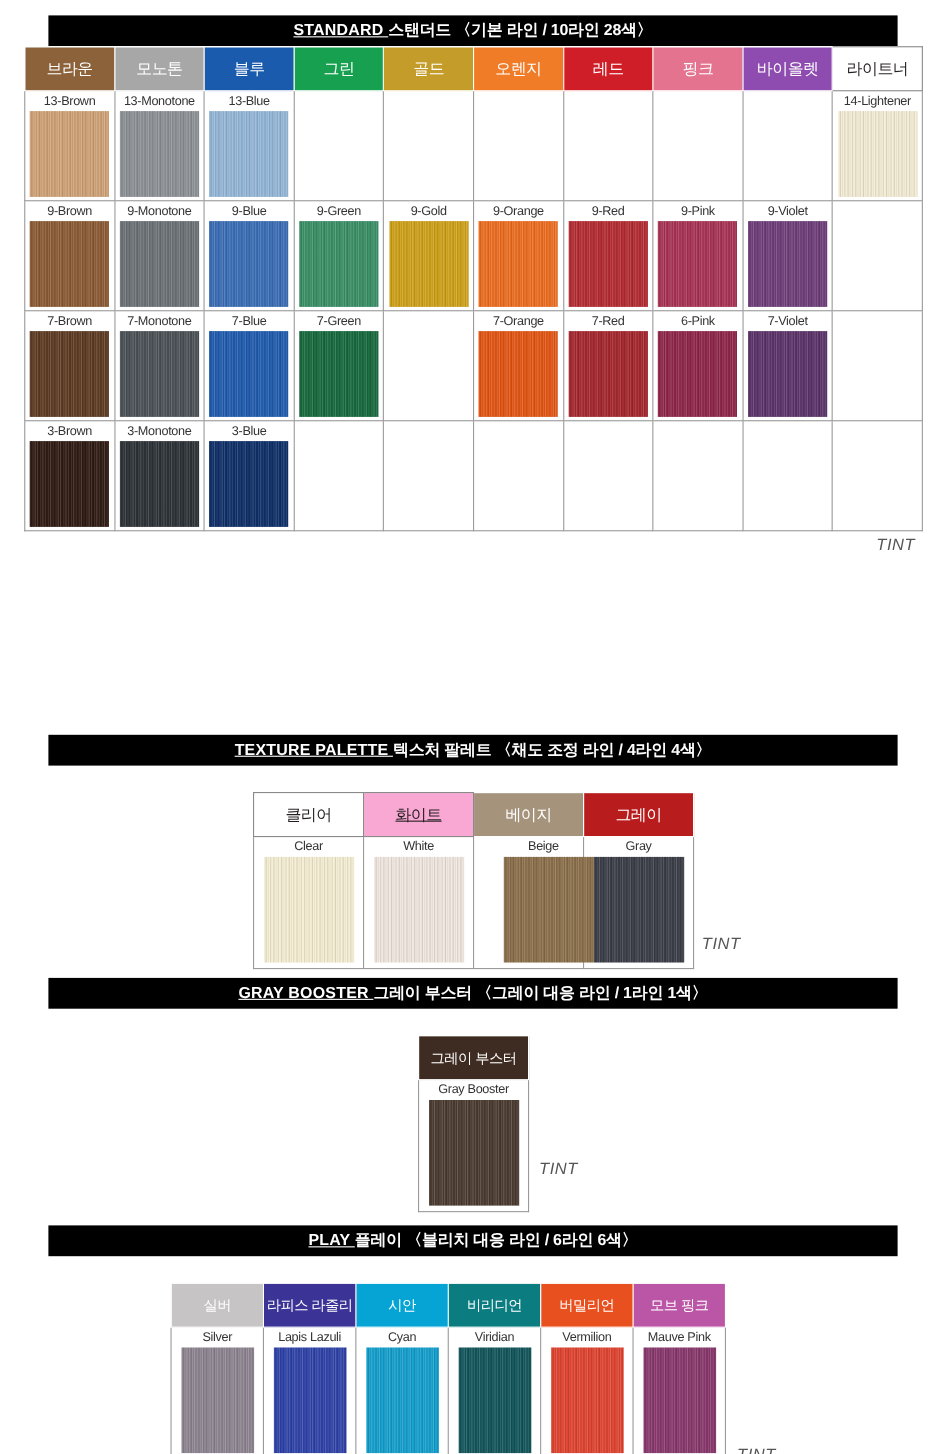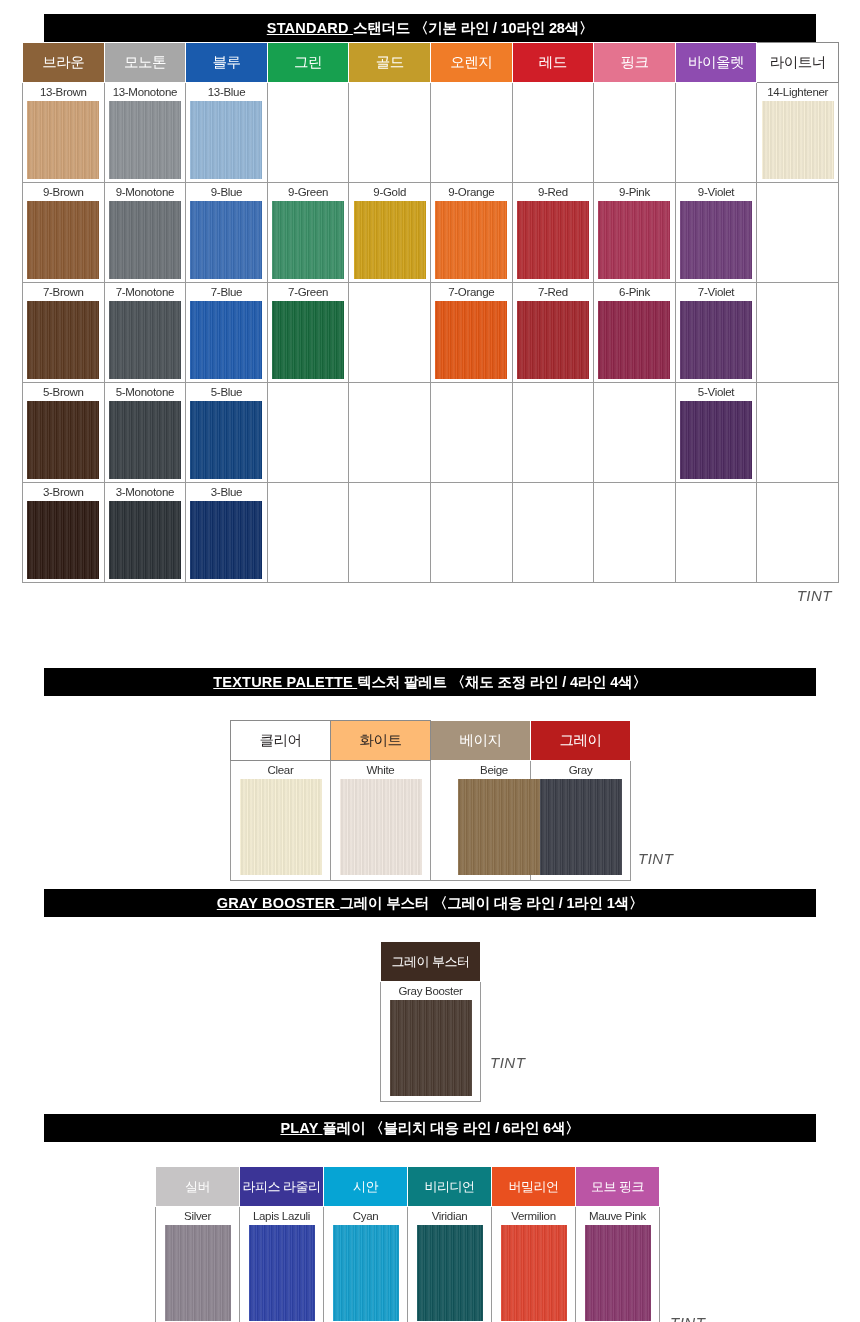--- a/index.html
+++ b/index.html
@@ -267,44 +267,20 @@
             <div class="sw" style="background: rgb(143, 37, 73);"></div>
           </td>
           <td class="cell">
             <div class="lbl">7-Violet</div>
             <div class="sw" style="background: rgb(91, 50, 105);"></div>
           </td>
           <td class="cell empty"></td>
         </tr>
         <tr>
           <td class="cell">
-            <div class="lbl">5-Brown</div>
-            <div class="sw" style="background: rgb(67, 40, 24);"></div>
-          </td>
-          <td class="cell">
-            <div class="lbl">5-Monotone</div>
-            <div class="sw" style="background: rgb(57, 64, 69);"></div>
-          </td>
-          <td class="cell">
-            <div class="lbl">5-Blue</div>
-            <div class="sw" style="background: rgb(16, 66, 127);"></div>
-          </td>
-          <td class="cell empty"></td>
-          <td class="cell empty"></td>
-          <td class="cell empty"></td>
-          <td class="cell empty"></td>
-          <td class="cell empty"></td>
-          <td class="cell">
-            <div class="lbl">5-Violet</div>
-            <div class="sw" style="background: rgb(78, 42, 96);"></div>
-          </td>
-          <td class="cell empty"></td>
-        </tr>
-        <tr>
-          <td class="cell">
             <div class="lbl">3-Brown</div>
             <div class="sw" style="background: rgb(46, 26, 18);"></div>
           </td>
           <td class="cell">
             <div class="lbl">3-Monotone</div>
             <div class="sw" style="background: rgb(43, 49, 54);"></div>
           </td>
           <td class="cell">
             <div class="lbl">3-Blue</div>
             <div class="sw" style="background: rgb(15, 47, 104);"></div>
@@ -332,21 +308,21 @@
     <table class="tbl" id="texture-table">
       <colgroup id="tex-cols">
           <col style="width: 100px;">
           <col style="width: 100px;">
           <col style="width: 100px;">
           <col style="width: 100px;">
         </colgroup>
       <thead>
           <tr id="tex-head">
             <th class="hdr" style="background: rgb(255, 255, 255); color: rgb(35, 31, 32); border: 1px solid rgb(138, 138, 138);">클리어</th>
-            <th class="hdr" style="background: #fdba74; color: rgb(35, 31, 32); border: 1px solid rgb(138, 138, 138);">화이트</th>
+            <th class="hdr" style="background: #f9a8d4; color: rgb(35, 31, 32); border: 1px solid rgb(138, 138, 138); text-decoration: underline;">화이트</th>
             <th class="hdr" style="background: rgb(166, 147, 124); color: rgb(255, 255, 255);">베이지</th>
             <th class="hdr" style="background: #b91c1c; color: rgb(255, 255, 255);">그레이</th>
           </tr>
         </thead>
       <tbody>
           <tr id="tex-body">
             <td class="cell" style="height: 120px;">
               <div class="lbl">Clear</div>
               <div class="sw" style="background: rgb(245, 238, 211); width: 82px; height: 96px;"></div>
             </td>

